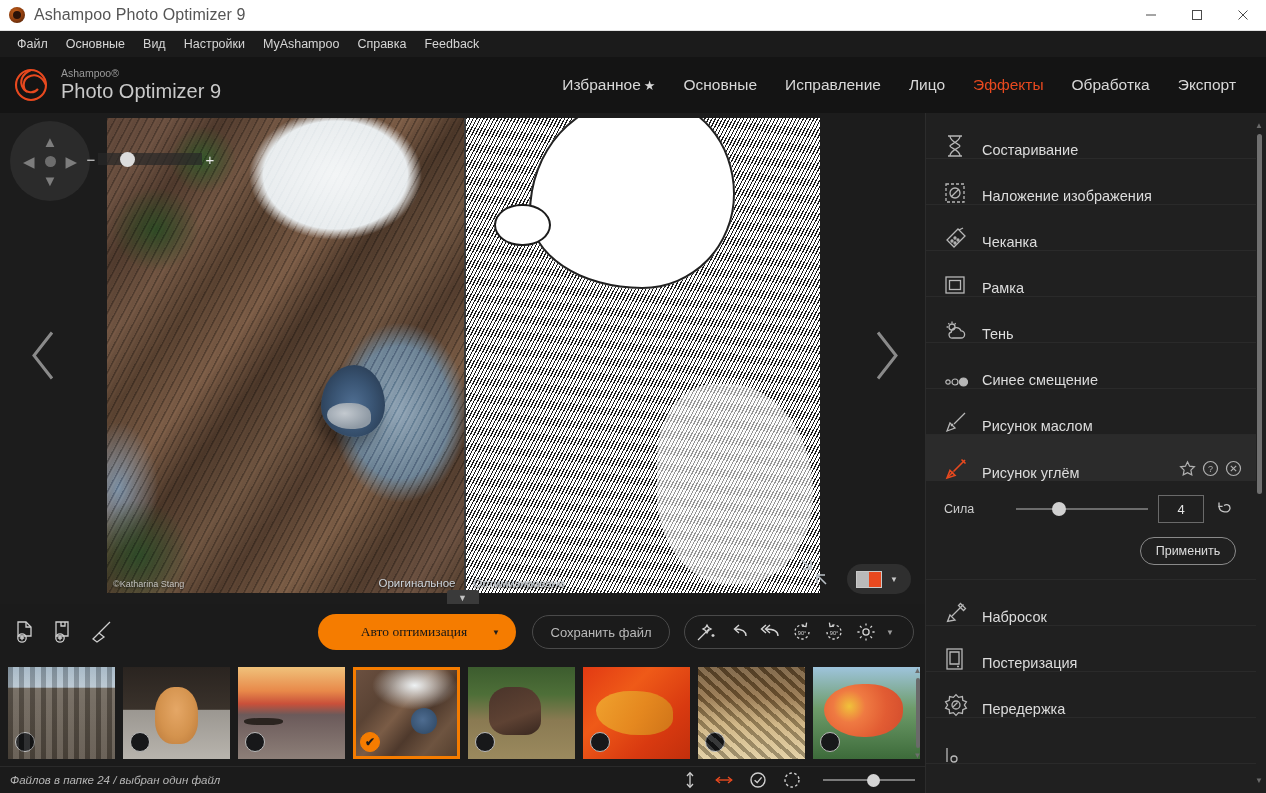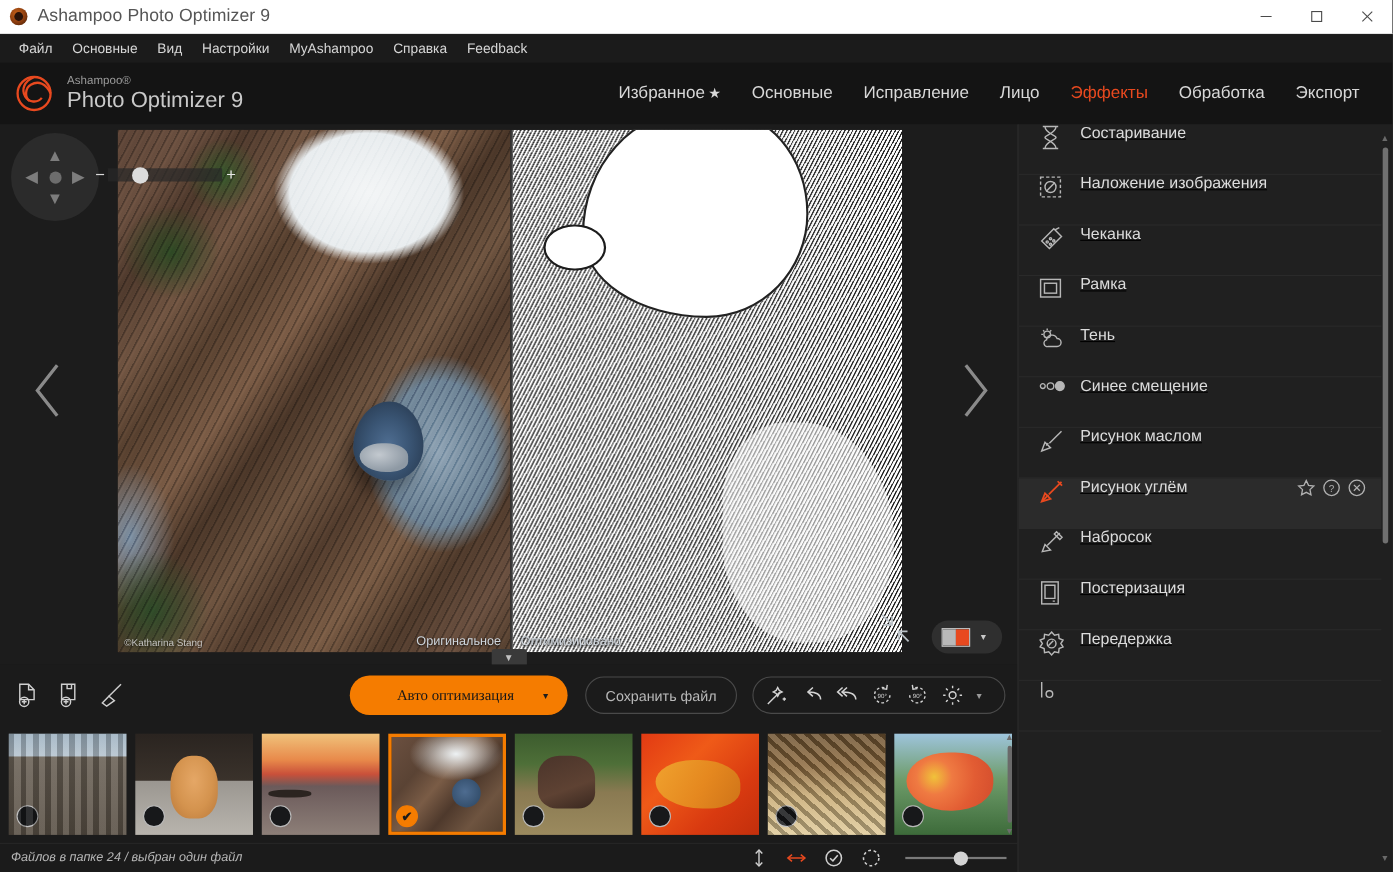--- a/index.html
+++ b/index.html
@@ -316,22 +316,22 @@
   .st-icon { width:22px; height:20px; display:flex; align-items:center; justify-content:center; color:#cfcfcf; }
   .st-icon.accent { color:#e8491f; }
   .st-slider { width:92px; height:16px; position:relative; display:flex; align-items:center; margin-left:8px; }
   .st-slider .trk { width:100%; height:2px; background:#7a7a7a; }
   .st-slider .knb { position:absolute; left:44px; width:13px; height:13px; border-radius:50%; background:#d4d4d4; }
 
   
   .fx-scrollarea { position:absolute; inset:0 10px 0 0; overflow:hidden; }
   .fx-list { display:flex; flex-direction:column; }
   .fx-row {
-    height:46px; display:flex; align-items:flex-start; padding:0 14px 0 18px;
-    border-bottom:1px solid #2a2a2a; position:relative;text-decoration:underline;
+    height:46px; display:flex; align-items:flex-end; padding:0 14px 0 18px;
+    border-bottom:1px solid #2a2a2a; position:relative;
   }
   .fx-row.active { background:#2b2b2b; border-bottom:none; }
   .fx-ico { width:30px; flex:0 0 30px; display:flex; align-items:center; color:#b7b7b7; }
   .fx-row.active .fx-ico { color:#e8491f; }
   .fx-label { font-size:14.5px; color:#dcdcdc; margin-left:8px; white-space:nowrap; }
   .fx-actions { margin-left:auto; display:flex; align-items:center; gap:6px; color:#b0b0b0; }
 
   .fx-params { padding:14px 20px 14px 18px; border-bottom:1px solid #2a2a2a; }
   .param-row { display:flex; align-items:center; gap:10px; }
   .param-label { font-size:12.5px; color:#cfcfcf; width:62px; flex:0 0 62px; }
@@ -744,20 +744,39 @@
               </span>
               <span>
                 <svg width="17" height="17" viewBox="0 0 17 17" fill="none" stroke="currentColor" stroke-width="1.2">
                   <circle cx="8.5" cy="8.5" r="7"></circle>
                     <path d="M5.8 5.8 L11.2 11.2M11.2 5.8 L5.8 11.2"></path>
                 </svg>
               </span>
             </span>
           </div>
 
+          <div class="fx-params">
+            <div class="param-row">
+              <span class="param-label">Сила</span>
+              <span class="param-track">
+                <span class="trk"></span>
+                <span class="knb"></span>
+              </span>
+              <span class="param-val">4</span>
+              <span class="param-reset">
+                <svg width="18" height="18" viewBox="0 0 18 18" fill="none" stroke="currentColor" stroke-width="1.3">
+                  <path d="M3 6 C3 13 14 14 14 8 C14 4.5 10.5 4 8 5.5"></path>
+                    <polyline points="3,2.5 3,6.3 6.6,6.3"></polyline>
+                </svg>
+              </span>
+            </div>
+            <div class="apply-row">
+              <span class="btn-apply">Применить</span>
+            </div>
+          </div>
 
           <div class="fx-row">
             <span class="fx-ico">
               <svg width="24" height="24" viewBox="0 0 24 24" fill="none" stroke="currentColor" stroke-width="1.3">
                 <path d="M19.5 3.5 L8 15"></path>
                   <path d="M3.5 20.5 L6 14 L11 19 Z"></path>
                   <path d="M16.5 2.5 L21.5 7.5 L19.5 9.5 L14.5 4.5 Z"></path>
               </svg>
             </span>
             <span class="fx-label">Набросок</span>

